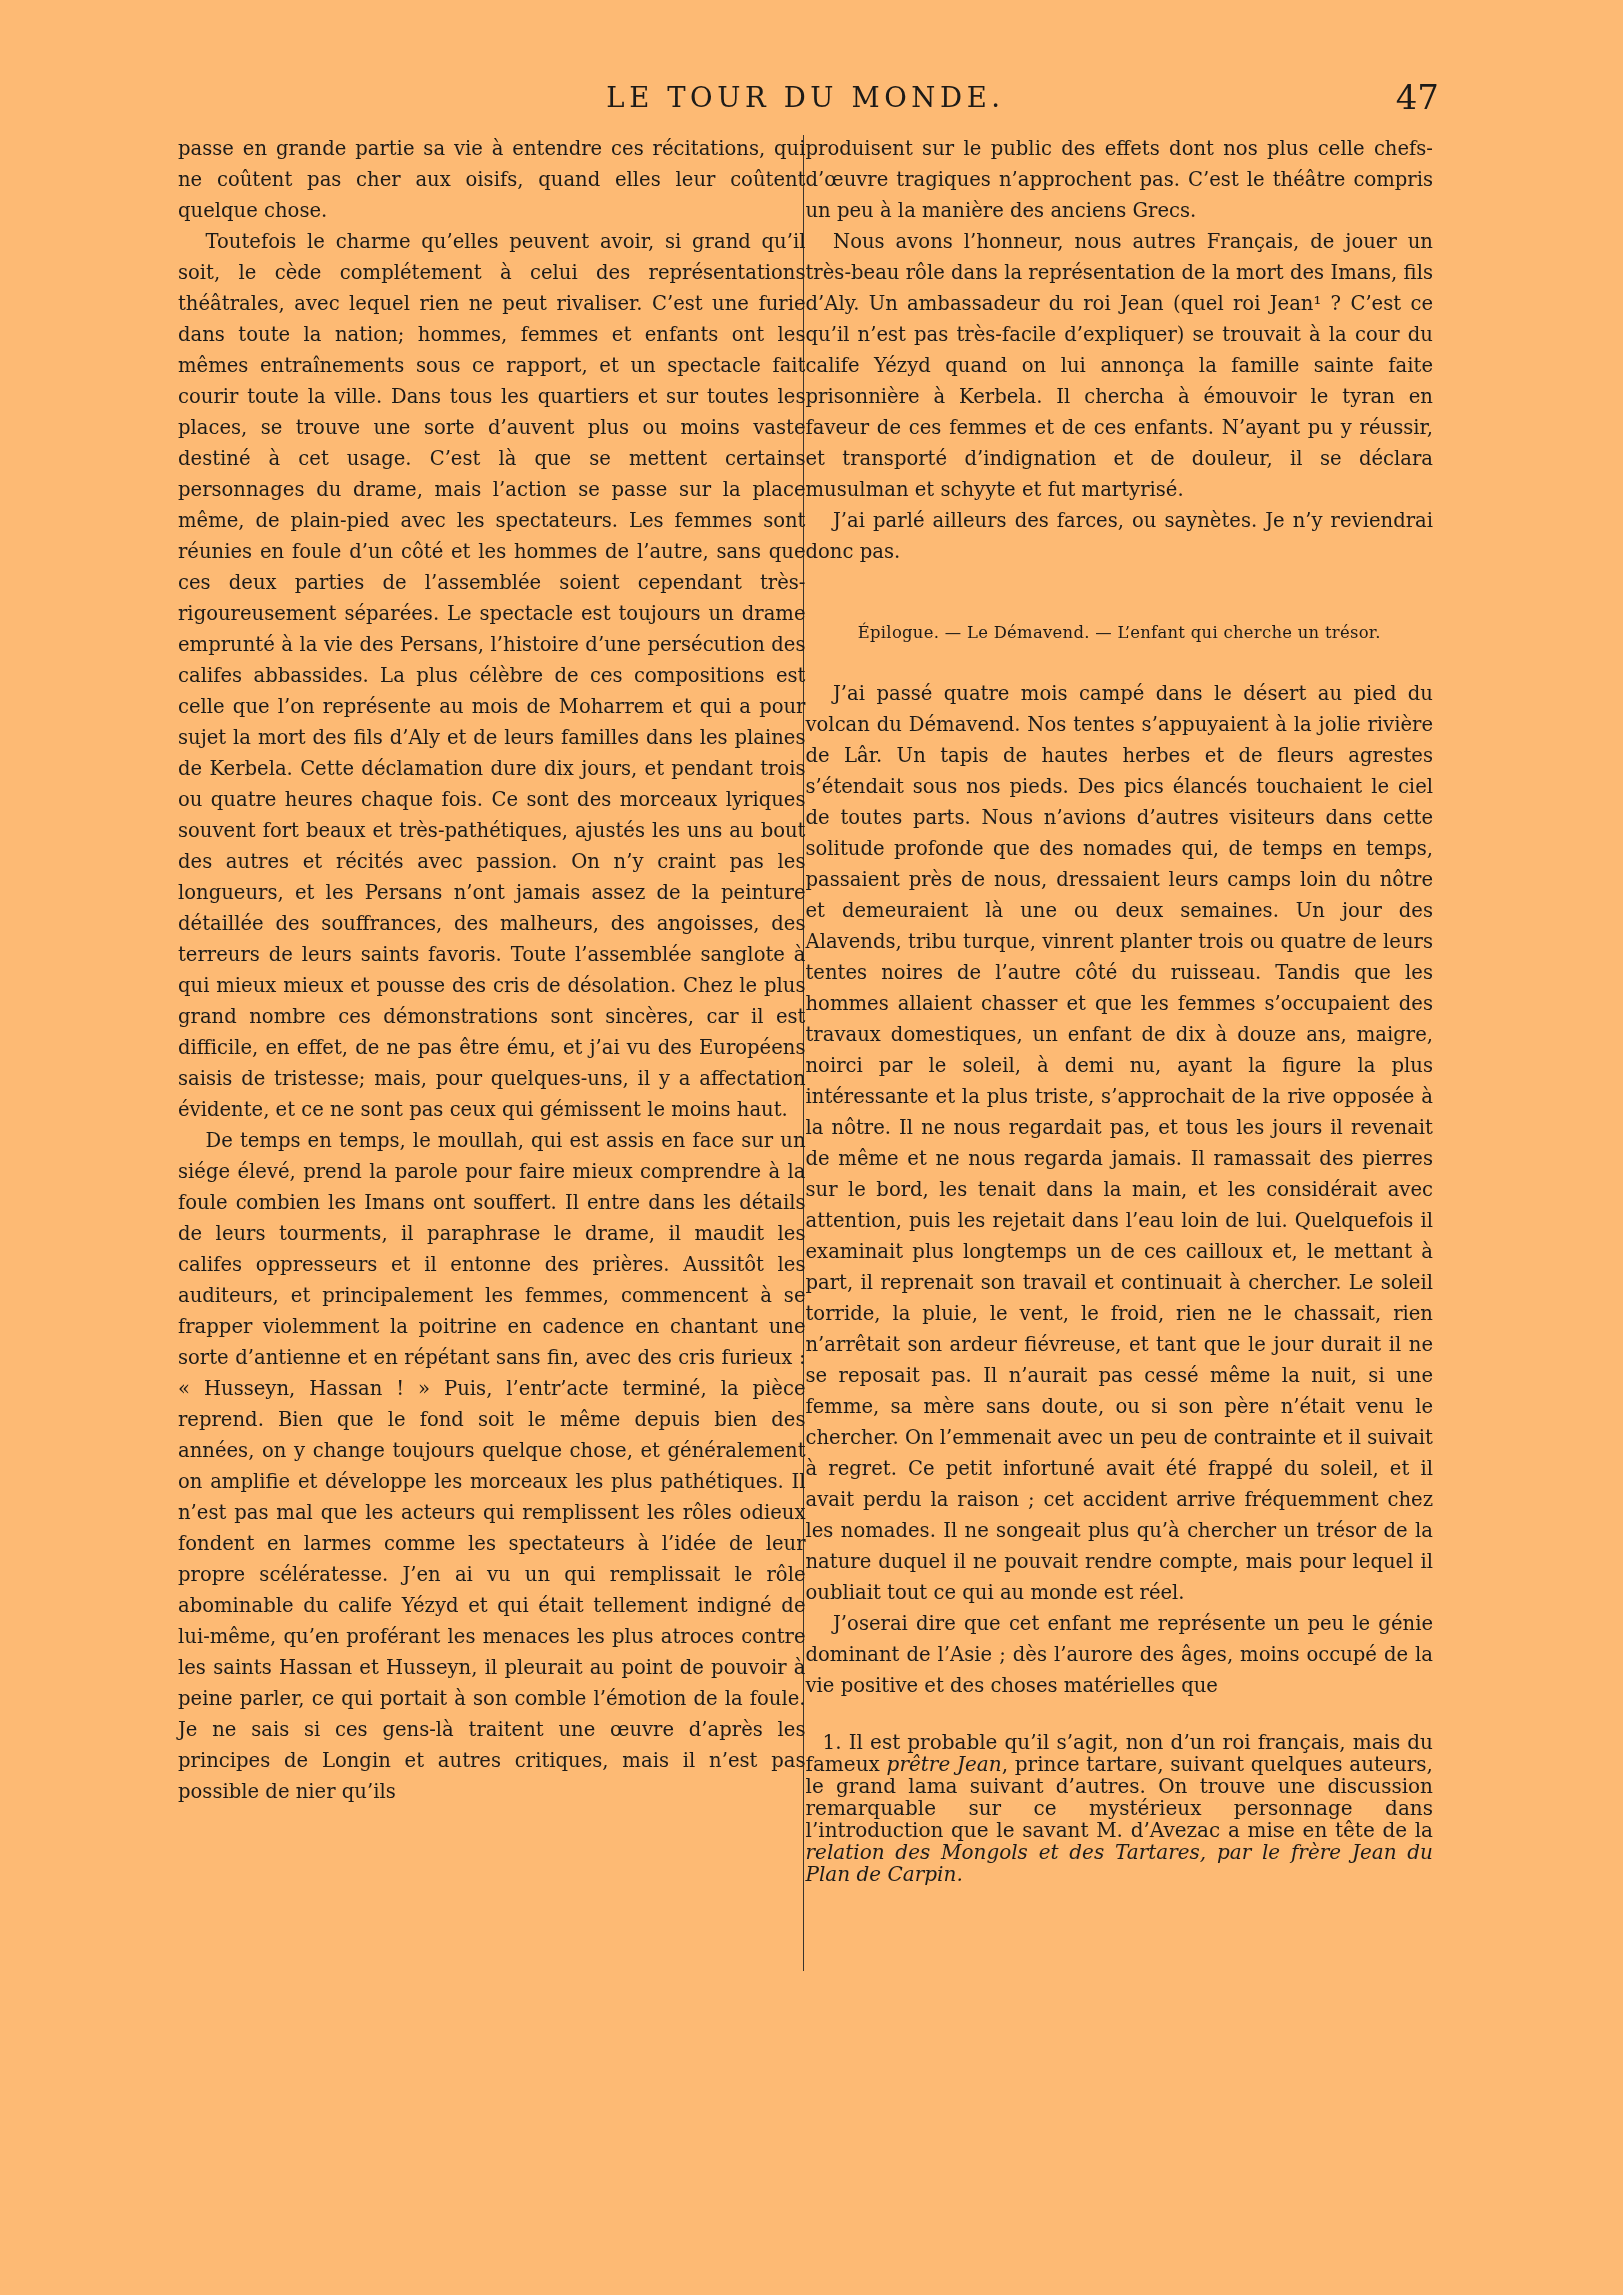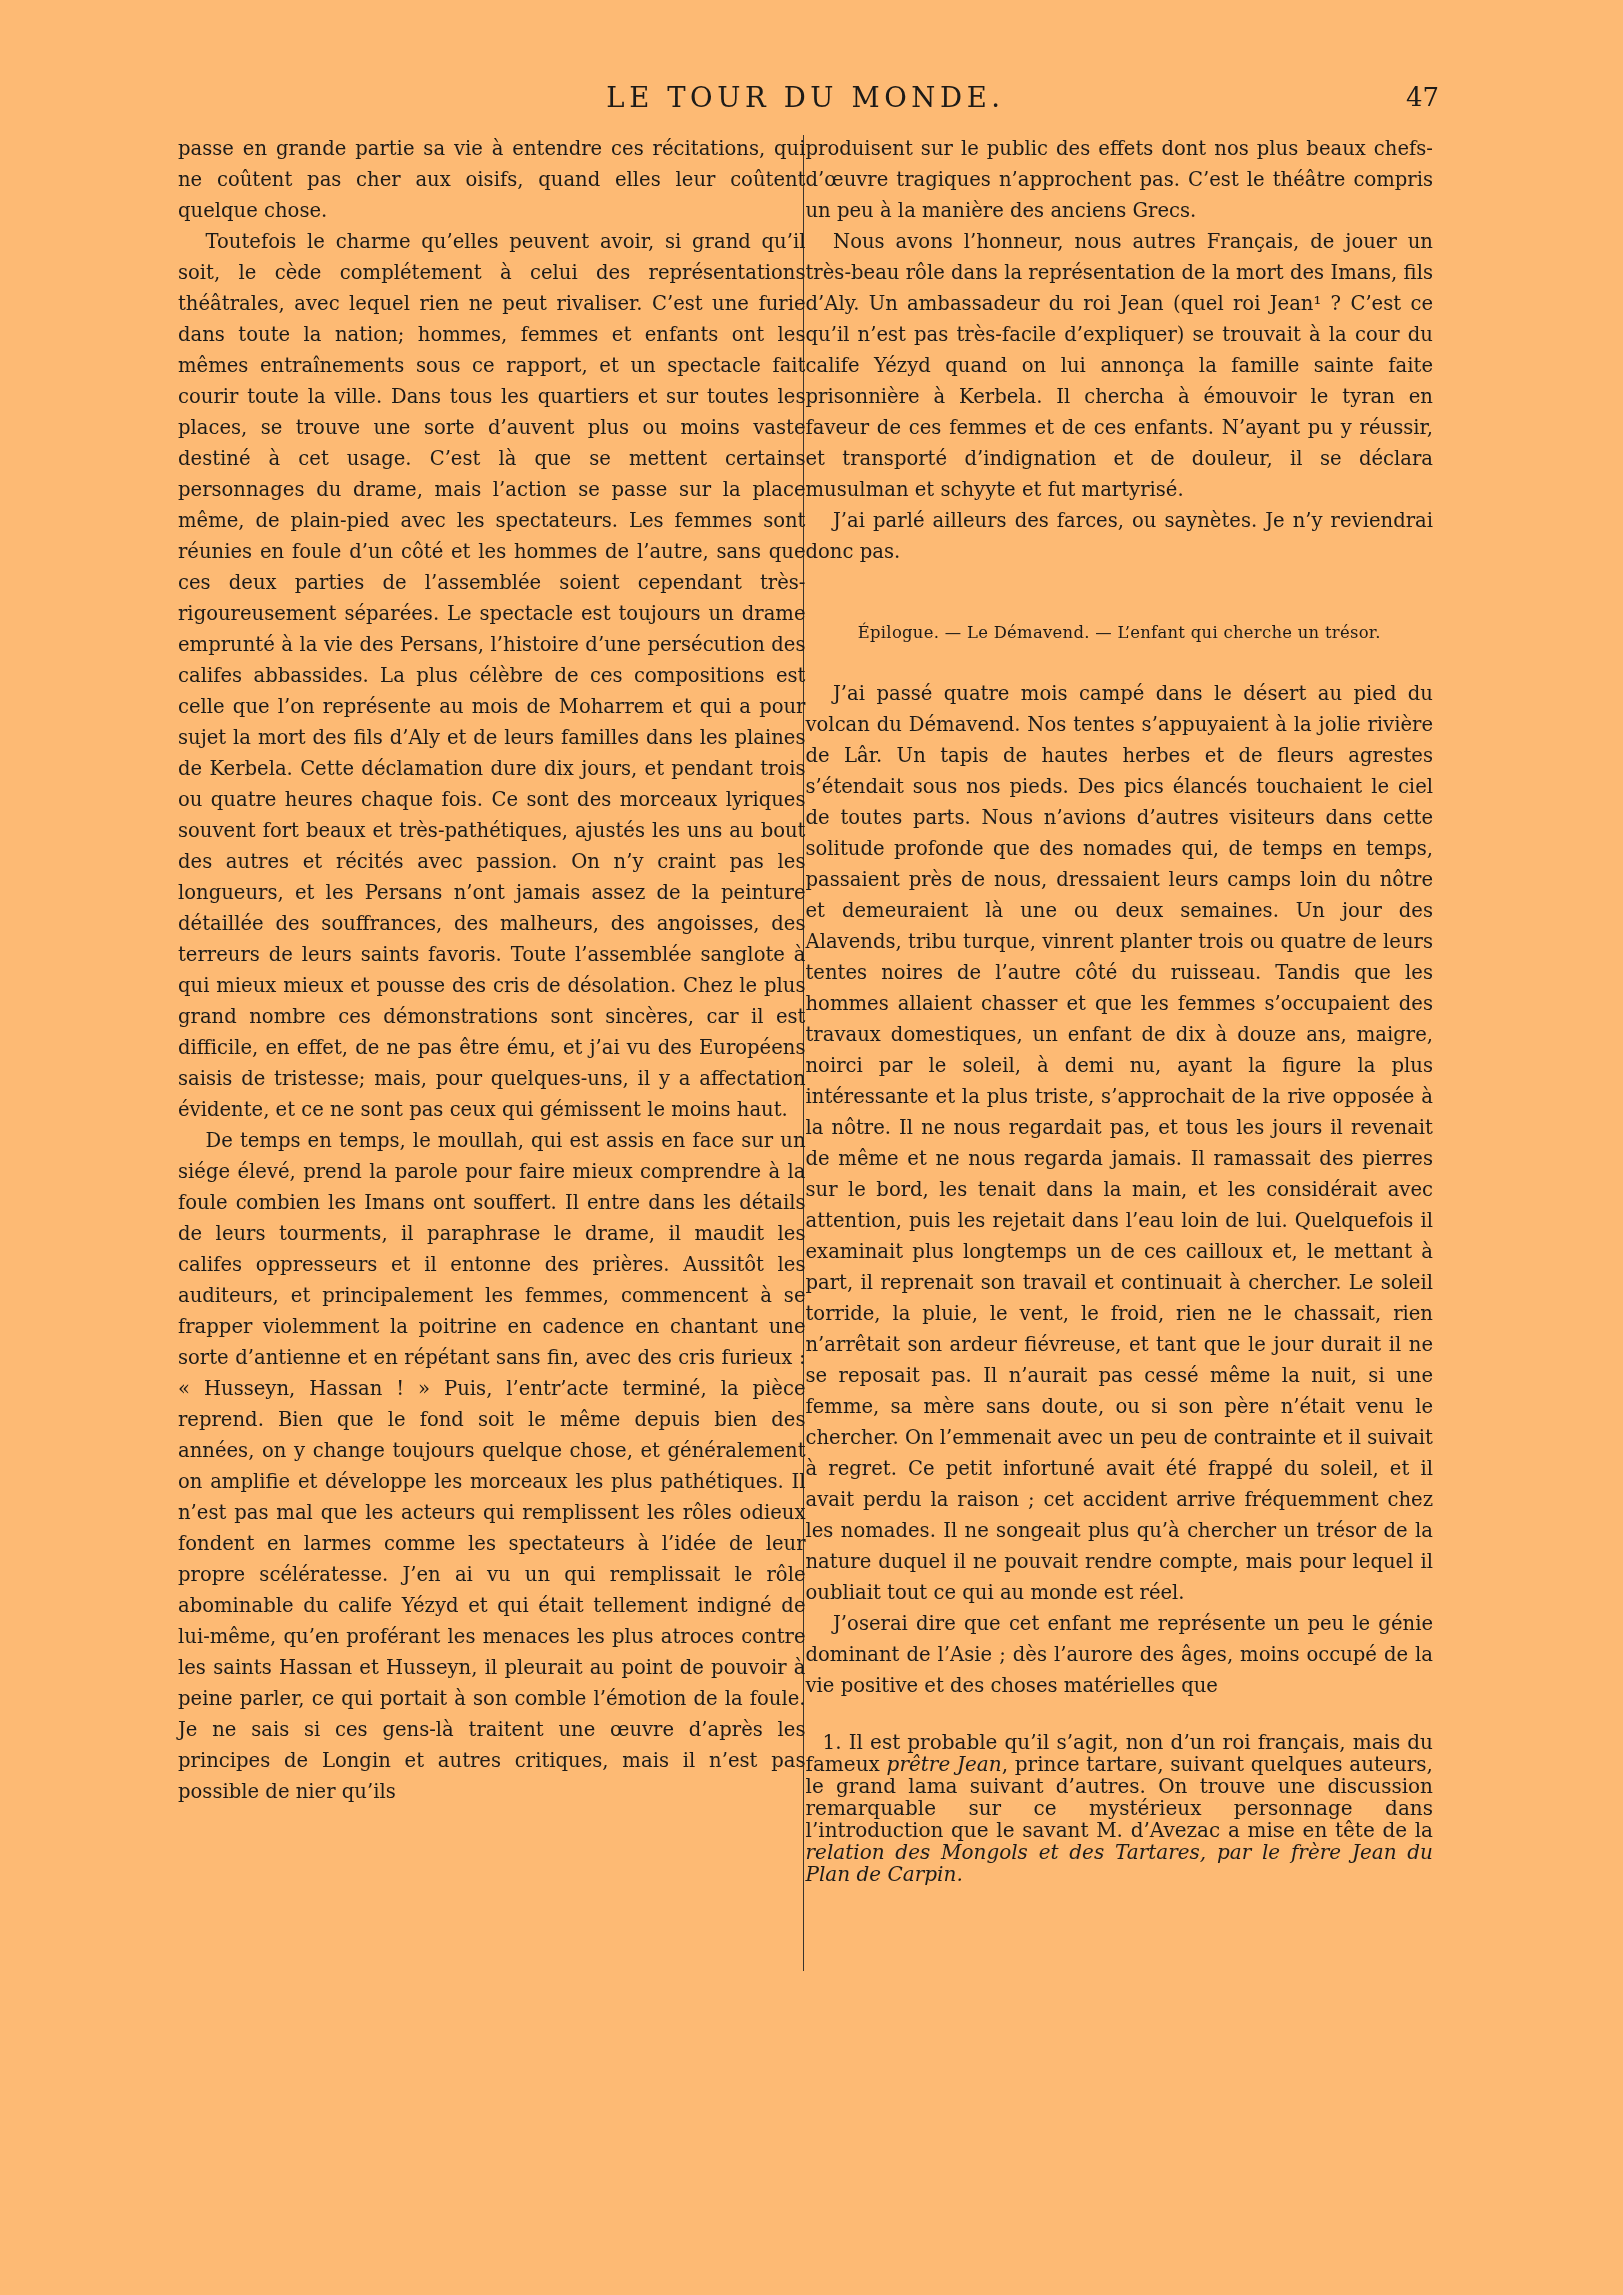--- a/index.html
+++ b/index.html
@@ -25,21 +25,21 @@
     text-align: center;
     font-size: 27.5px;
     line-height: 34px;
     letter-spacing: 4.6px;
     white-space: nowrap;
   }
   .page-number {
     position: absolute;
     top: 80px;
     right: 190px;
-    font-size: 26px;
+    font-size: 34px;
     line-height: 34px;
   }
   .columns {
     position: absolute;
     top: 133px;
     left: 178px;
     width: 1255px;
     display: flex;
   }
   .column {
@@ -96,21 +96,21 @@
 
   <div class="columns">
 
     <div class="column">
       <p class="no-indent">passe en grande partie sa vie à entendre ces récitations, qui ne coûtent pas cher aux oisifs, quand elles leur coûtent quelque chose.</p>
       <p>Toutefois le charme qu’elles peuvent avoir, si grand qu’il soit, le cède complétement à celui des représentations théâtrales, avec lequel rien ne peut rivaliser. C’est une furie dans toute la nation; hommes, femmes et enfants ont les mêmes entraînements sous ce rapport, et un spectacle fait courir toute la ville. Dans tous les quartiers et sur toutes les places, se trouve une sorte d’auvent plus ou moins vaste destiné à cet usage. C’est là que se mettent certains personnages du drame, mais l’action se passe sur la place même, de plain-pied avec les spectateurs. Les femmes sont réunies en foule d’un côté et les hommes de l’autre, sans que ces deux parties de l’assemblée soient cependant très-rigoureusement séparées. Le spectacle est toujours un drame emprunté à la vie des Persans, l’histoire d’une persécution des califes abbassides. La plus célèbre de ces compositions est celle que l’on représente au mois de Moharrem et qui a pour sujet la mort des fils d’Aly et de leurs familles dans les plaines de Kerbela. Cette déclamation dure dix jours, et pendant trois ou quatre heures chaque fois. Ce sont des morceaux lyriques souvent fort beaux et très-pathétiques, ajustés les uns au bout des autres et récités avec passion. On n’y craint pas les longueurs, et les Persans n’ont jamais assez de la peinture détaillée des souffrances, des malheurs, des angoisses, des terreurs de leurs saints favoris. Toute l’assemblée sanglote à qui mieux mieux et pousse des cris de désolation. Chez le plus grand nombre ces démonstrations sont sincères, car il est difficile, en effet, de ne pas être ému, et j’ai vu des Européens saisis de tristesse; mais, pour quelques-uns, il y a affectation évidente, et ce ne sont pas ceux qui gémissent le moins haut.</p>
       <p>De temps en temps, le moullah, qui est assis en face sur un siége élevé, prend la parole pour faire mieux comprendre à la foule combien les Imans ont souffert. Il entre dans les détails de leurs tourments, il paraphrase le drame, il maudit les califes oppresseurs et il entonne des prières. Aussitôt les auditeurs, et principalement les femmes, commencent à se frapper violemment la poitrine en cadence en chantant une sorte d’antienne et en répétant sans fin, avec des cris furieux : « Husseyn, Hassan ! » Puis, l’entr’acte terminé, la pièce reprend. Bien que le fond soit le même depuis bien des années, on y change toujours quelque chose, et généralement on amplifie et développe les morceaux les plus pathétiques. Il n’est pas mal que les acteurs qui remplissent les rôles odieux fondent en larmes comme les spectateurs à l’idée de leur propre scélératesse. J’en ai vu un qui remplissait le rôle abominable du calife Yézyd et qui était tellement indigné de lui-même, qu’en proférant les menaces les plus atroces contre les saints Hassan et Husseyn, il pleurait au point de pouvoir à peine parler, ce qui portait à son comble l’émotion de la foule. Je ne sais si ces gens-là traitent une œuvre d’après les principes de Longin et autres critiques, mais il n’est pas possible de nier qu’ils</p>
     </div>
 
     <div class="column">
-      <p class="no-indent">produisent sur le public des effets dont nos plus beaux chefs-d’œuvre tragiques n’approchent pas. C’est le théâtre compris un peu à la manière des anciens Grecs.</p>
+      <p class="no-indent">produisent sur le public des effets dont nos plus celle chefs-d’œuvre tragiques n’approchent pas. C’est le théâtre compris un peu à la manière des anciens Grecs.</p>
       <p>Nous avons l’honneur, nous autres Français, de jouer un très-beau rôle dans la représentation de la mort des Imans, fils d’Aly. Un ambassadeur du roi Jean (quel roi Jean¹ ? C’est ce qu’il n’est pas très-facile d’expliquer) se trouvait à la cour du calife Yézyd quand on lui annonça la famille sainte faite prisonnière à Kerbela. Il chercha à émouvoir le tyran en faveur de ces femmes et de ces enfants. N’ayant pu y réussir, et transporté d’indignation et de douleur, il se déclara musulman et schyyte et fut martyrisé.</p>
       <p>J’ai parlé ailleurs des farces, ou saynètes. Je n’y reviendrai donc pas.</p>
 
       <p class="section-heading">Épilogue. — Le Démavend. — L’enfant qui cherche un trésor.</p>
 
       <p>J’ai passé quatre mois campé dans le désert au pied du volcan du Démavend. Nos tentes s’appuyaient à la jolie rivière de Lâr. Un tapis de hautes herbes et de fleurs agrestes s’étendait sous nos pieds. Des pics élancés touchaient le ciel de toutes parts. Nous n’avions d’autres visiteurs dans cette solitude profonde que des nomades qui, de temps en temps, passaient près de nous, dressaient leurs camps loin du nôtre et demeuraient là une ou deux semaines. Un jour des Alavends, tribu turque, vinrent planter trois ou quatre de leurs tentes noires de l’autre côté du ruisseau. Tandis que les hommes allaient chasser et que les femmes s’occupaient des travaux domestiques, un enfant de dix à douze ans, maigre, noirci par le soleil, à demi nu, ayant la figure la plus intéressante et la plus triste, s’approchait de la rive opposée à la nôtre. Il ne nous regardait pas, et tous les jours il revenait de même et ne nous regarda jamais. Il ramassait des pierres sur le bord, les tenait dans la main, et les considérait avec attention, puis les rejetait dans l’eau loin de lui. Quelquefois il examinait plus longtemps un de ces cailloux et, le mettant à part, il reprenait son travail et continuait à chercher. Le soleil torride, la pluie, le vent, le froid, rien ne le chassait, rien n’arrêtait son ardeur fiévreuse, et tant que le jour durait il ne se reposait pas. Il n’aurait pas cessé même la nuit, si une femme, sa mère sans doute, ou si son père n’était venu le chercher. On l’emmenait avec un peu de contrainte et il suivait à regret. Ce petit infortuné avait été frappé du soleil, et il avait perdu la raison ; cet accident arrive fréquemment chez les nomades. Il ne songeait plus qu’à chercher un trésor de la nature duquel il ne pouvait rendre compte, mais pour lequel il oubliait tout ce qui au monde est réel.</p>
       <p>J’oserai dire que cet enfant me représente un peu le génie dominant de l’Asie ; dès l’aurore des âges, moins occupé de la vie positive et des choses matérielles que</p>
 
       <p class="footnote"><span>1. Il est probable qu’il s’agit, non d’un roi français, mais du fameux </span><span class="italic">prêtre Jean</span><span>, prince tartare, suivant quelques auteurs, le grand lama suivant d’autres. On trouve une discussion remarquable sur ce mystérieux personnage dans l’introduction que le savant M. d’Avezac a mise en tête de la </span><span class="italic">relation des Mongols et des Tartares, par le frère Jean du Plan de Carpin.</span></p>
     </div>

